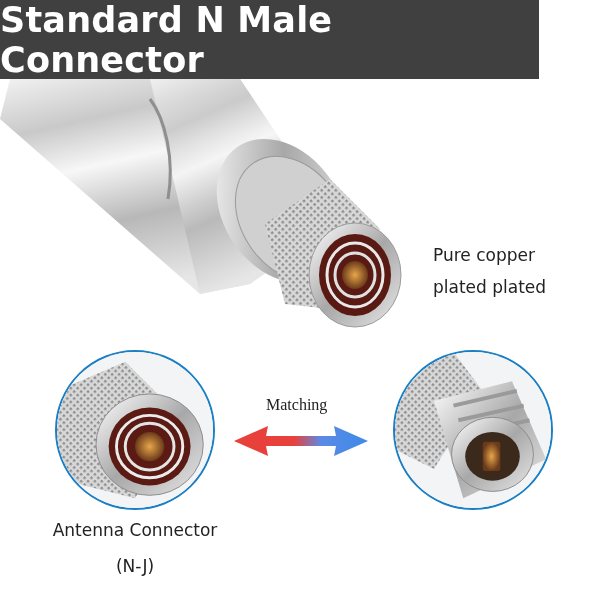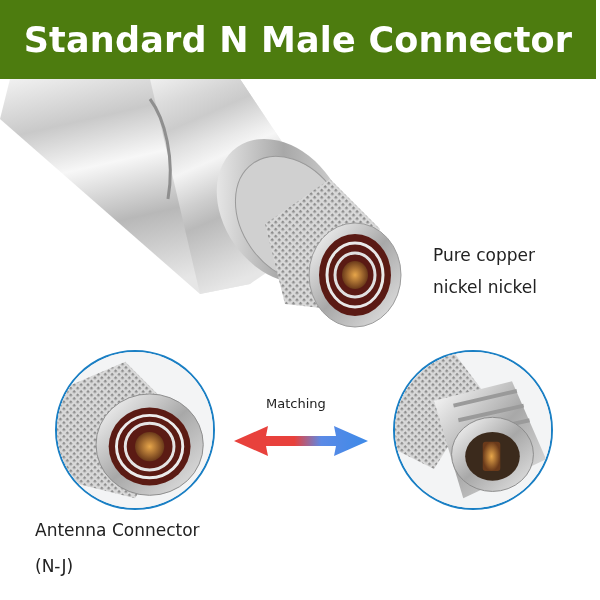--- a/index.html
+++ b/index.html
@@ -1,45 +1,45 @@
 <!DOCTYPE html>
 <html><head>
 <meta charset="utf-8">
 <style>
   * { box-sizing: border-box; margin: 0; padding: 0; }
   html, body { width: 600px; height: 600px; background: #ffffff; overflow: hidden; }
   body { position: relative; font-family: "DejaVu Sans", "Liberation Sans", sans-serif; color: #1a1a1a; }
 
   .banner {
-    position: absolute; left: 0; top: 0; width: 596px; height: 79px;
-    background: #4d7c0f;
+    position: absolute; left: 0; top: 0; width: 539px; height: 79px;
+    background: #404040;
     display: flex; align-items: center; justify-content: center;
   }
   .banner-title {
     color: #ffffff; font-weight: bold; font-size: 35px; letter-spacing: 0.2px;
     font-family: "DejaVu Sans", sans-serif;
   }
 
   .hero { position: absolute; left: 0; top: 79px; width: 420px; height: 260px; }
 
   .caption { position: absolute; font-size: 17px; line-height: 32px; color: #222; margin-top: 12px; }
   .caption-top { left: 433px; top: 227px; }
 
   .circle {
     position: absolute; width: 160px; height: 160px; border-radius: 50%;
     border: 2.5px solid #1a7fc4; overflow: hidden; background: #f4f5f6;
   }
   .circle-left { left: 55px; top: 350px; }
   .circle-right { left: 393px; top: 350px; }
   .circle svg { width: 100%; height: 100%; display: block; }
 
-  .match-label { position: absolute; left: 266px; top: 396px; font-size: 13px; color: #222; }
+  .match-label { position: absolute; left: 266px; top: 396px; font-size: 16px; color: #222; font-family: Liberation Serif, serif; }
   .arrow { position: absolute; left: 232px; top: 423px; width: 138px; height: 36px; }
 
-  .label { position: absolute; text-align: left; font-size: 17px; line-height: 36px; color: #222; }
+  .label { position: absolute; text-align: center; font-size: 17px; line-height: 36px; color: #222; }
   .label-left { left: 35px; width: 200px; top: 512px; }
   .label-right { left: 370px; width: 200px; top: 512px; }
 </style>
 </head>
 <body>
 
 <div class="banner">
   <div class="banner-title">Standard N Male Connector</div>
 </div>
 
@@ -80,21 +80,21 @@
     <ellipse cx="355" cy="196" rx="46" ry="52" fill="url(#ringG)" stroke="#9c9c9c"></ellipse>
     <ellipse cx="355" cy="196" rx="36" ry="41" fill="#5a1a14"></ellipse>
     <ellipse cx="355" cy="196" rx="28" ry="32" fill="none" stroke="#e9e9e9" stroke-width="3"></ellipse>
     <ellipse cx="355" cy="196" rx="20" ry="22" fill="none" stroke="#e0e0e0" stroke-width="3"></ellipse>
     <ellipse cx="355" cy="196" rx="13" ry="14" fill="url(#goldG)"></ellipse>
   </svg>
 </div>
 
 <div class="caption caption-top">
   <div>Pure copper</div>
-  <div>nickel nickel</div>
+  <div>plated plated</div>
 </div>
 
 <div class="circle circle-left">
   <svg viewBox="0 0 160 160">
     <rect width="160" height="160" fill="#f3f4f5"></rect>
     <path d="M0 40 L70 10 L130 70 L80 150 L0 130 Z" fill="url(#knurl)"></path>
     <ellipse cx="95" cy="95" rx="55" ry="52" fill="url(#ringG)" stroke="#8c8c8c"></ellipse>
     <ellipse cx="95" cy="97" rx="42" ry="40" fill="#5b1b14"></ellipse>
     <ellipse cx="95" cy="97" rx="34" ry="32" fill="none" stroke="#ececec" stroke-width="3"></ellipse>
     <ellipse cx="95" cy="97" rx="25" ry="24" fill="none" stroke="#e4e4e4" stroke-width="3"></ellipse>

